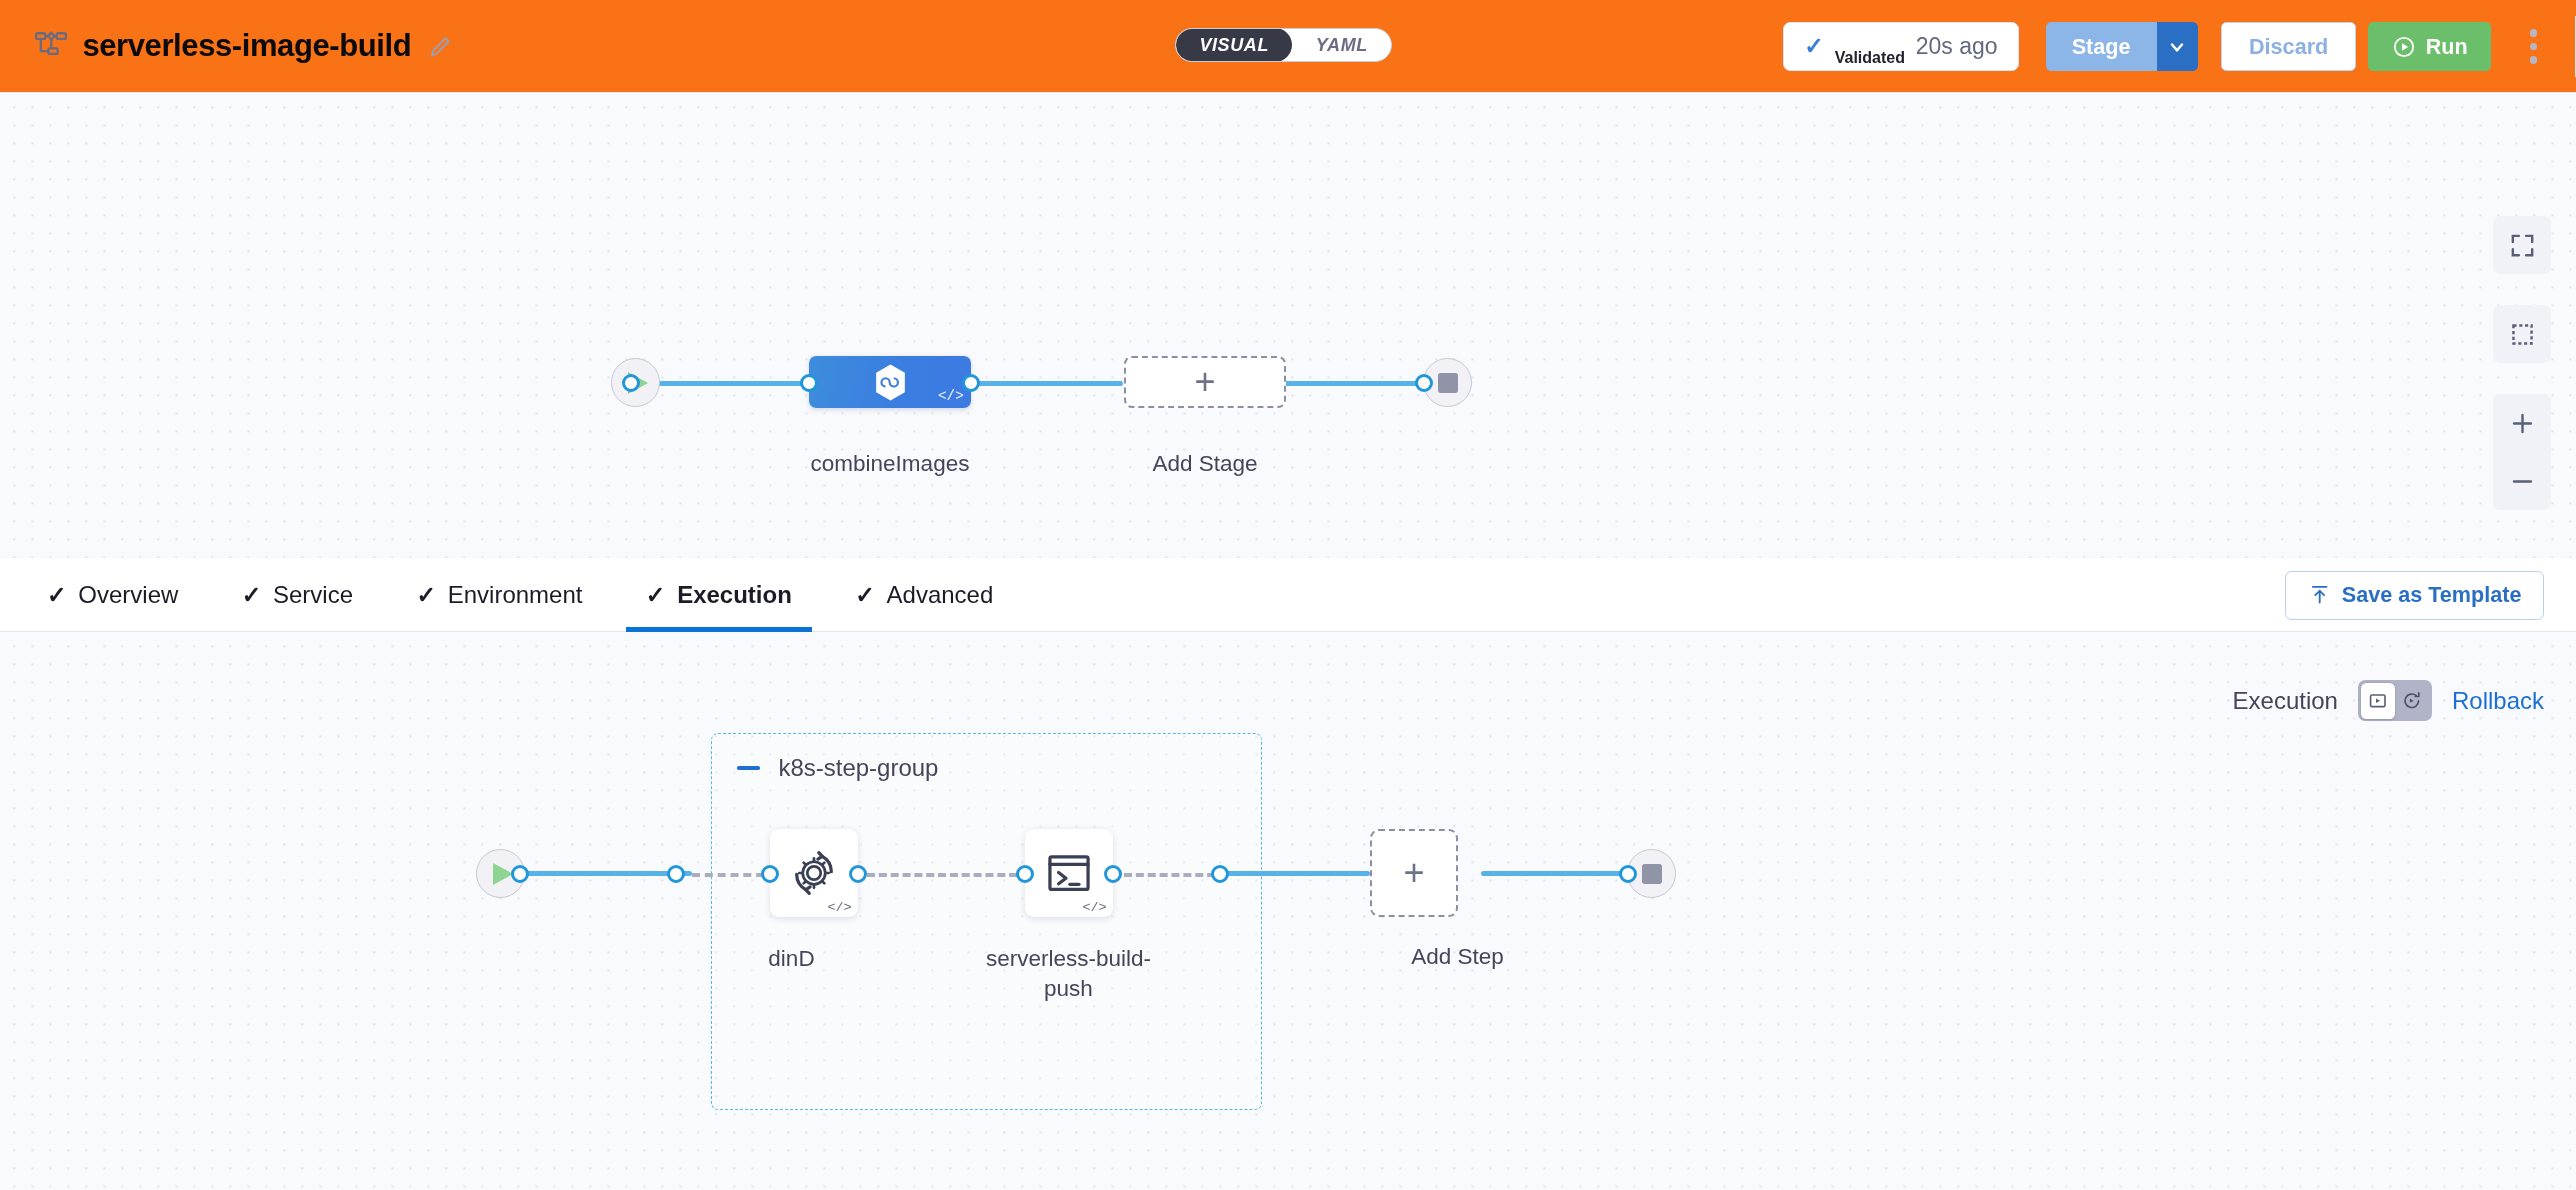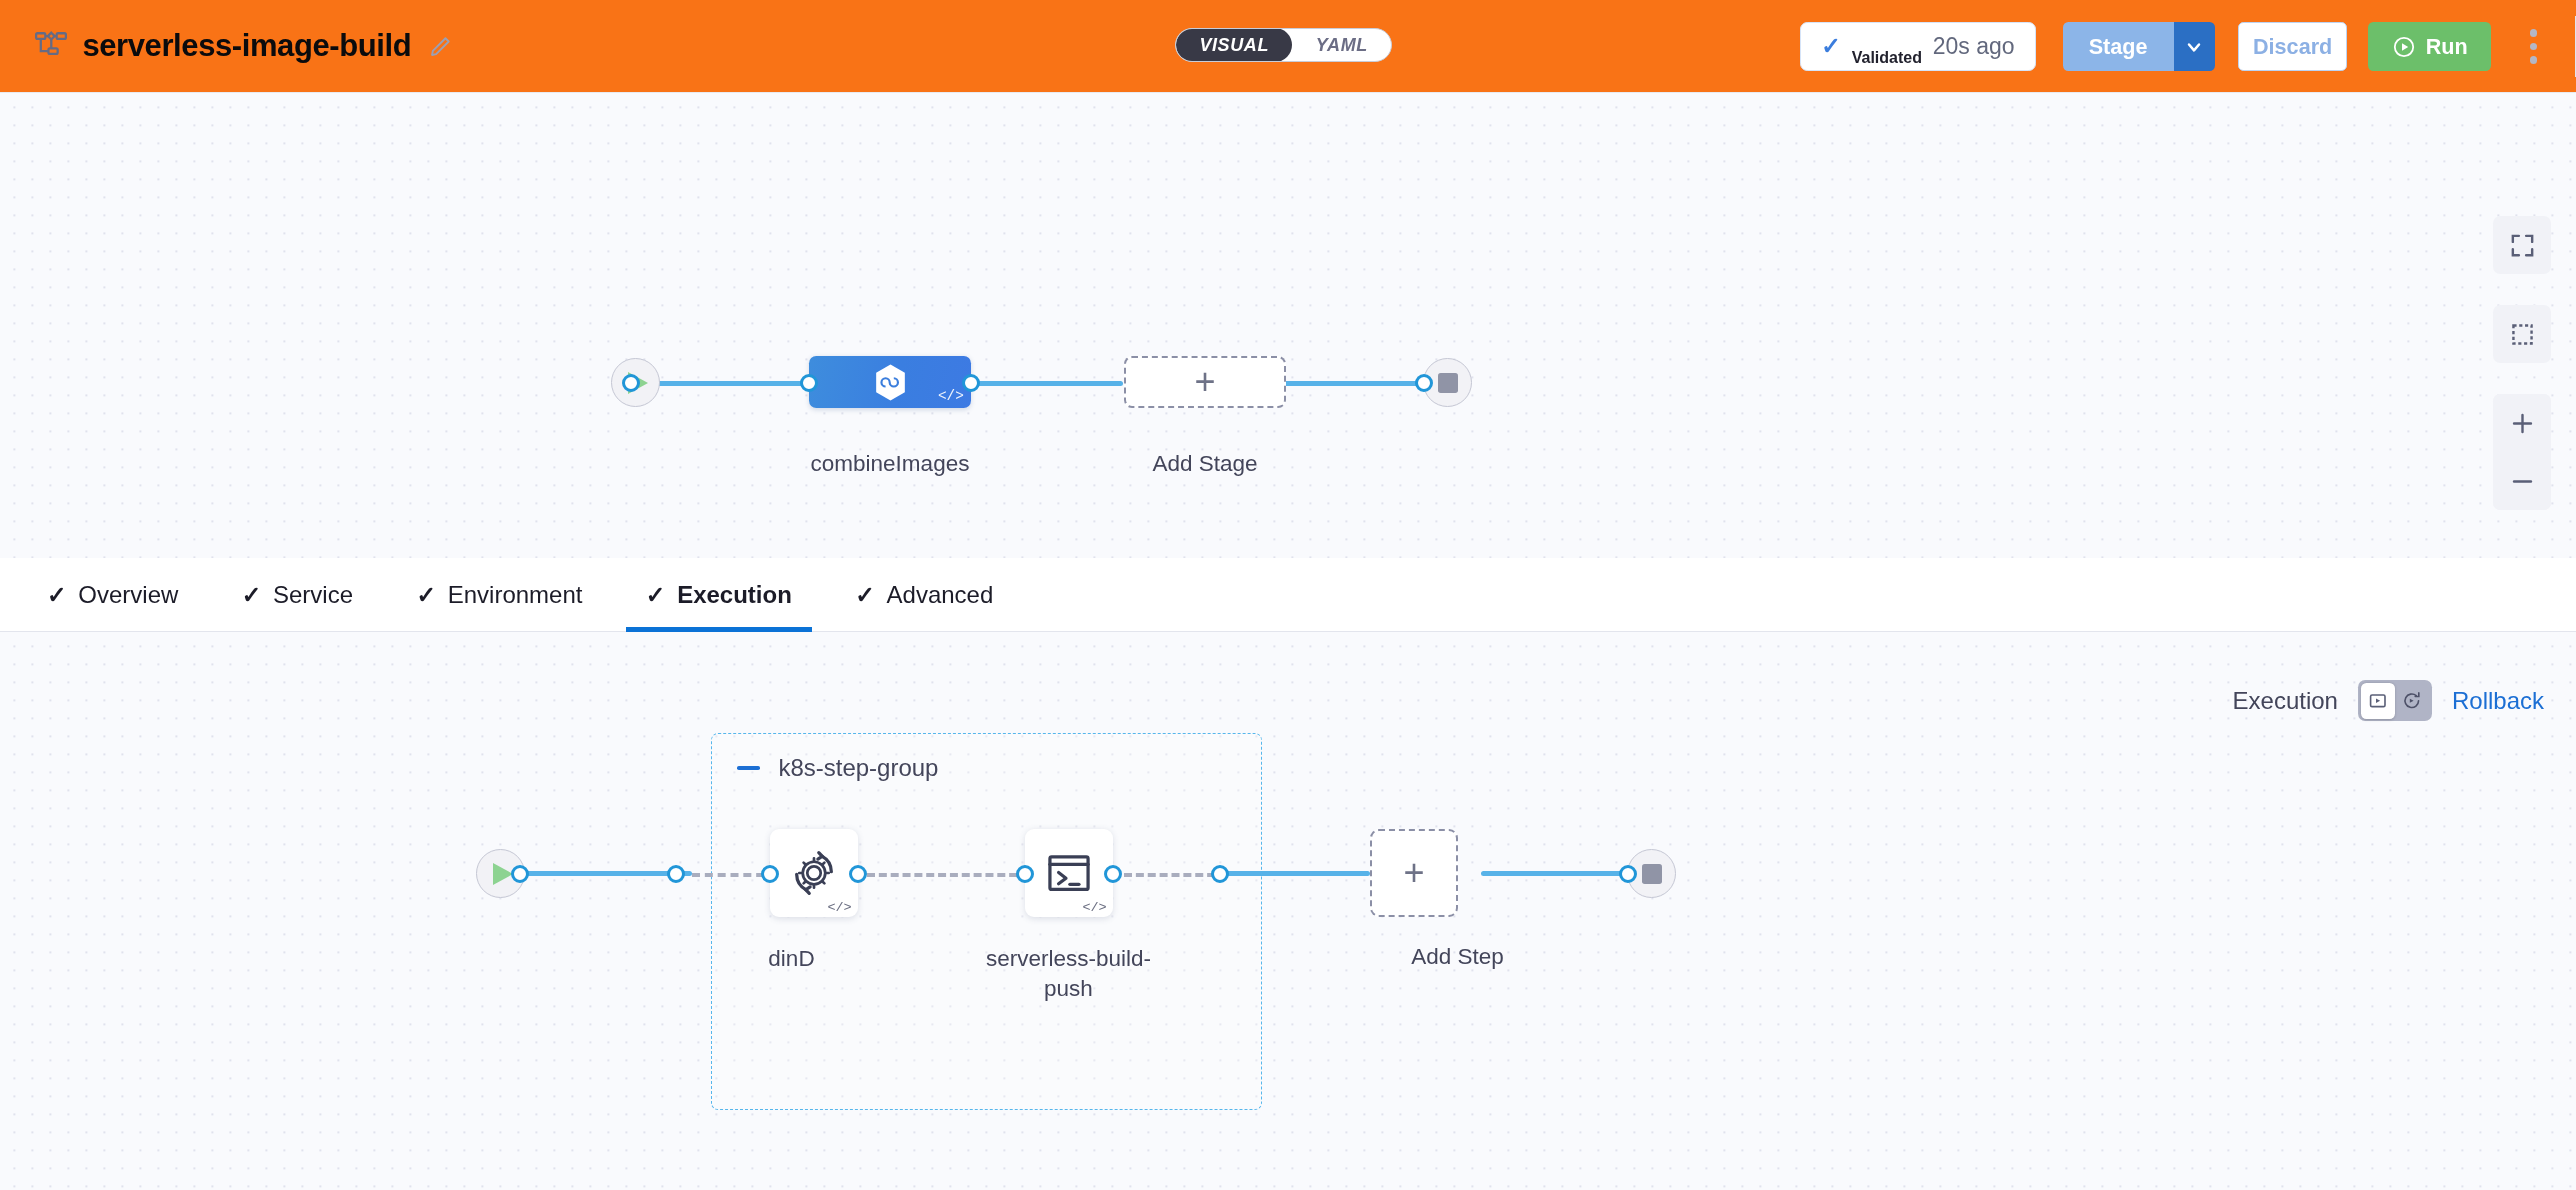--- a/index.html
+++ b/index.html
@@ -53,22 +53,22 @@
     background: #8cb5e8; color: #ffffff; font-size: 21.6px; font-weight: bold;
     display: flex; align-items: center; justify-content: center; width: 111px; cursor: pointer;
   }
   .save-caret {
     background: #2b6fc4; width: 41px; display: flex; align-items: center; justify-content: center; cursor: pointer;
   }
   .save-caret svg { width: 20px; height: 20px; }
 
   .discard-btn {
     height: 49px; border: 0.9px solid #bcd3f2; border-radius: 5.4px; background: #ffffff;
-    color: #8cb0e4; font-size: 21.6px; font-weight: bold; padding: 0 14px;
-    display: flex; align-items: center; margin-right: 21px; cursor: pointer;
+    color: #8cb0e4; font-size: 21.6px; font-weight: bold; padding: 0 27px;
+    display: flex; align-items: center; margin-right: 12px; cursor: pointer;
   }
   .run-btn {
     height: 49px; border-radius: 5.4px; background: #6cbf6a; color: #ffffff;
     font-size: 21.6px; font-weight: bold; padding: 0 23.4px;
     display: flex; align-items: center; gap: 10px; margin-right: 20px; cursor: pointer;
   }
   .run-btn svg { width: 24px; height: 24px; }
   .kebab {
     width: 45px; height: 54px; display: flex; flex-direction: column; align-items: center;
     justify-content: center; gap: 6.3px; margin-right: 20px; cursor: pointer;
@@ -355,20 +355,28 @@
   </div>
   <div class="tab active">
     <span class="tchk">✓</span>
     <span>Execution</span>
   </div>
   <div class="tab">
     <span class="tchk">✓</span>
     <span>Advanced</span>
   </div>
 
+  <div class="save-template-btn">
+    <svg viewBox="0 0 24 24" fill="none" stroke="#2b6fc4" stroke-width="1.9" stroke-linecap="round" stroke-linejoin="round">
+      <path d="M5 4 H19"></path>
+      <path d="M12 20 V8"></path>
+      <polyline points="7.5,12.5 12,8 16.5,12.5"></polyline>
+    </svg>
+    <span>Save as Template</span>
+  </div>
 </div>
 
 <div class="step-canvas"></div>
 
 <div class="exec-rollback">
   <span class="exec-label">Execution</span>
   <div class="er-toggle">
     <div class="er-seg on">
       <svg viewBox="0 0 24 24" fill="none" stroke="#5a5f77" stroke-width="1.8">
         <rect x="4" y="5.5" width="16" height="13" rx="1.6"></rect>

